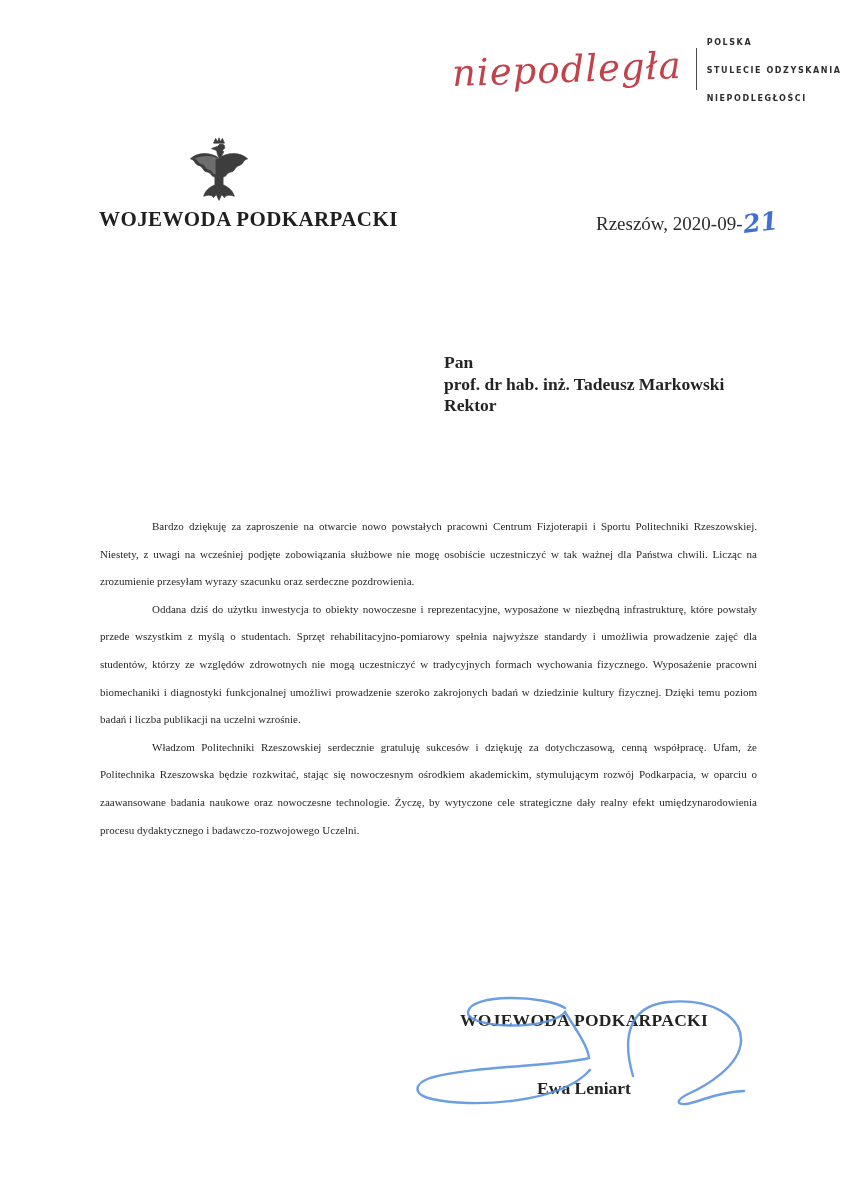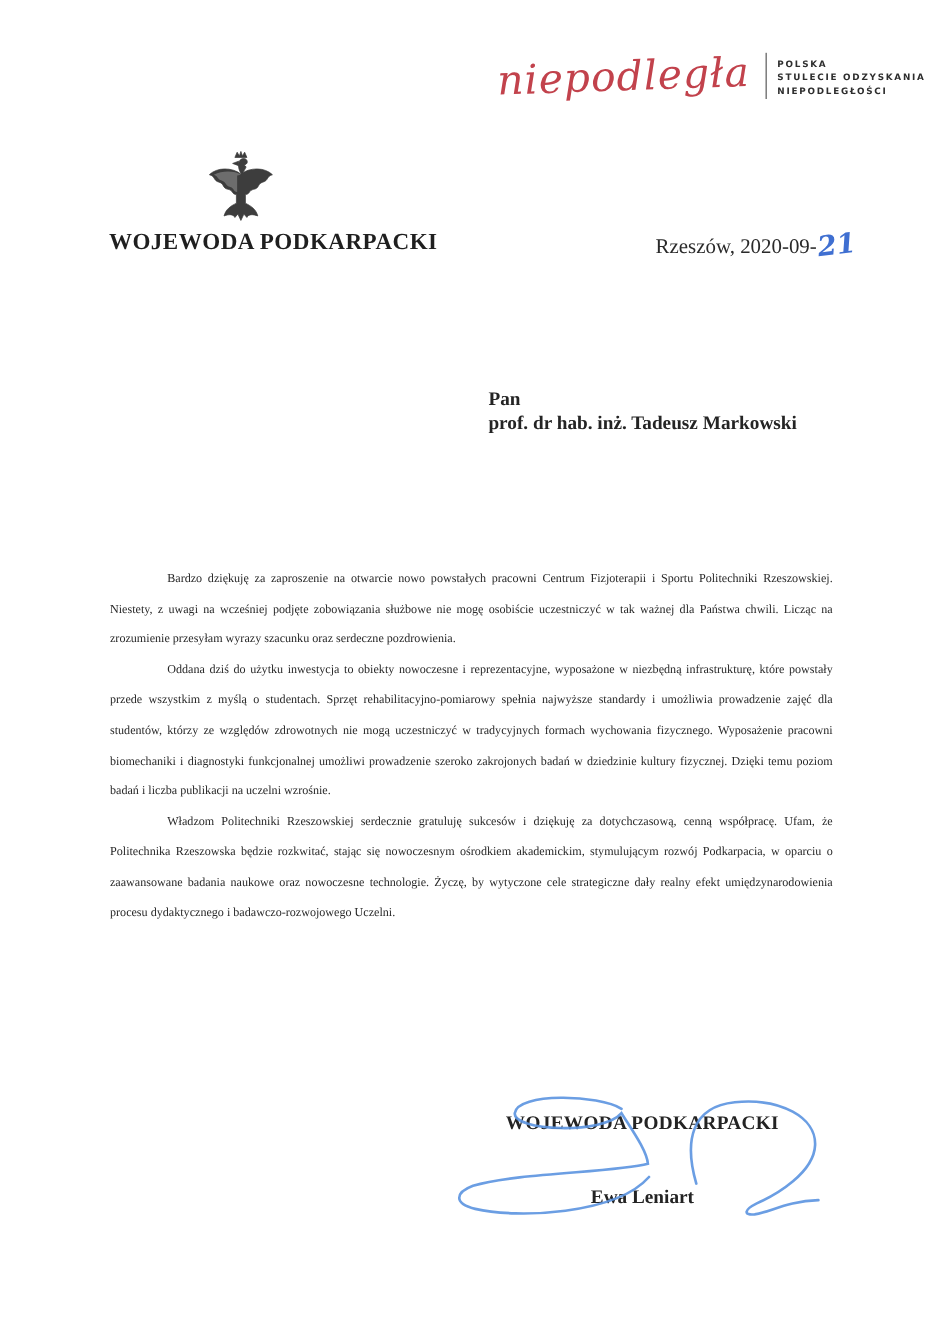--- a/index.html
+++ b/index.html
@@ -18,21 +18,21 @@
   .brand-script {
     font-family: "DejaVu Serif", serif;
     font-style: italic;
     font-size: 37px;
     color: var(--accent-red, #c2424c);
     letter-spacing: 1px;
     transform: rotate(-2deg);
     white-space: nowrap;
   }
   .brand-sep { width: 1px; height: 42px; background: #4a4a4a; margin: 0 10px 0 14px; }
-  .brand-tagline { display: flex; flex-direction: column; gap: 3px; padding-top: 2px; }
+  .brand-tagline { display: flex; flex-direction: column; gap: 19px; padding-top: 2px; }
   .brand-tagline span {
     font-family: "DejaVu Sans", sans-serif;
     font-size: 8px; font-weight: bold;
     letter-spacing: 1.6px; color: #2e2e2e; white-space: nowrap;
   }
 
   
   .crest { position: absolute; left: 183px; top: 137px; width: 72px; height: 75px; }
   .sender-title {
     position: absolute; left: 99px; top: 207px;
@@ -117,20 +117,21 @@
   </svg>
 
   <div class="sender-title">WOJEWODA PODKARPACKI</div>
   <div class="dateline">
     <span>Rzeszów, 2020-09-</span><span class="date-hand">21</span>
   </div>
 
   <div class="recipient">
     <div>Pan</div>
     <div>prof. dr hab. inż. Tadeusz Markowski</div>
+    <div>Rektor</div>
   </div>
 
   <div class="letter-body">
     <p>Bardzo dziękuję za zaproszenie na otwarcie nowo powstałych pracowni Centrum Fizjoterapii i Sportu Politechniki Rzeszowskiej. Niestety, z uwagi na wcześniej podjęte zobowiązania służbowe nie mogę osobiście uczestniczyć w tak ważnej dla Państwa chwili. Licząc na zrozumienie przesyłam wyrazy szacunku oraz serdeczne pozdrowienia.</p>
     <p>Oddana dziś do użytku inwestycja to obiekty nowoczesne i reprezentacyjne, wyposażone w niezbędną infrastrukturę, które powstały przede wszystkim z myślą o studentach. Sprzęt rehabilitacyjno-pomiarowy spełnia najwyższe standardy i umożliwia prowadzenie zajęć dla studentów, którzy ze względów zdrowotnych nie mogą uczestniczyć w tradycyjnych formach wychowania fizycznego. Wyposażenie pracowni biomechaniki i diagnostyki funkcjonalnej umożliwi prowadzenie szeroko zakrojonych badań w dziedzinie kultury fizycznej. Dzięki temu poziom badań i liczba publikacji na uczelni wzrośnie.</p>
     <p>Władzom Politechniki Rzeszowskiej serdecznie gratuluję sukcesów i dziękuję za dotychczasową, cenną współpracę. Ufam, że Politechnika Rzeszowska będzie rozkwitać, stając się nowoczesnym ośrodkiem akademickim, stymulującym rozwój Podkarpacia, w oparciu o zaawansowane badania naukowe oraz nowoczesne technologie. Życzę, by wytyczone cele strategiczne dały realny efekt umiędzynarodowienia procesu dydaktycznego i badawczo-rozwojowego Uczelni.</p>
   </div>
 
   <div class="sig-block">
     <div class="sig-title">WOJEWODA PODKARPACKI</div>

